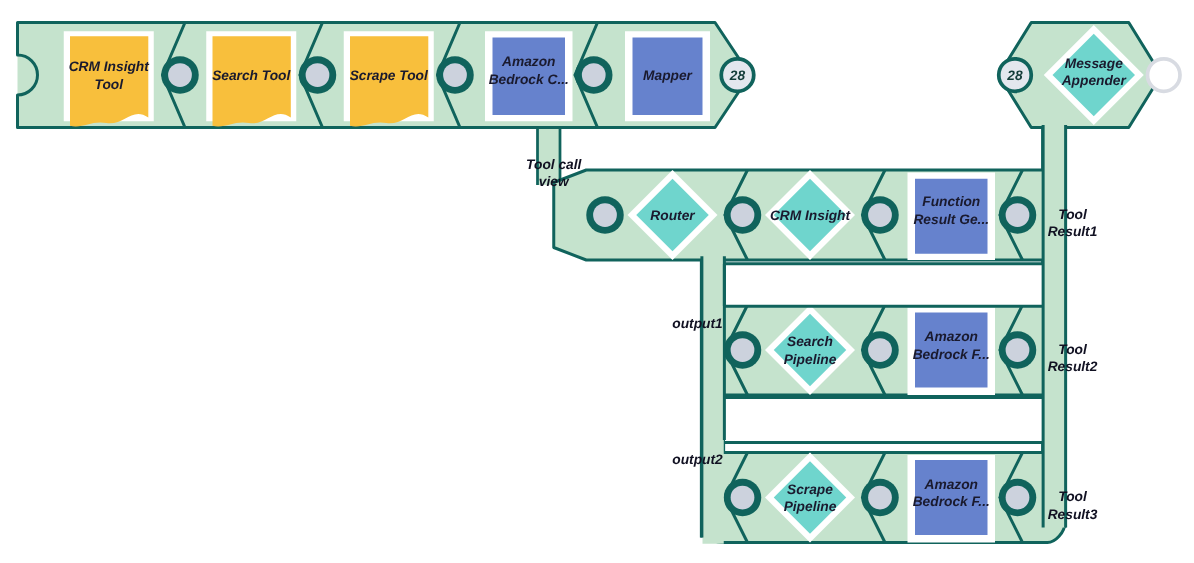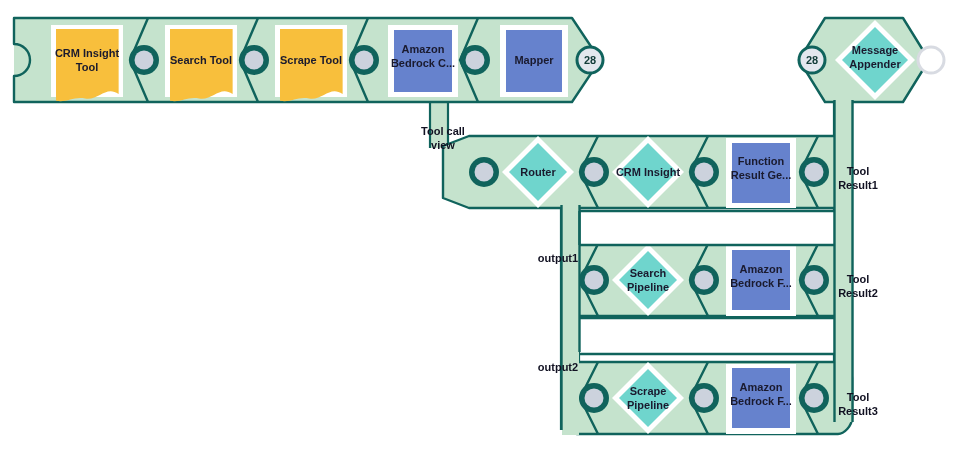--- a/index.html
+++ b/index.html
@@ -1,18 +1,18 @@
 <!DOCTYPE html>
 <html><head>
 <meta charset="utf-8">
 <style>
   html,body{margin:0;padding:0;background:#ffffff;}
   body{width:955px;height:450px;overflow:hidden;
        font-family:"Liberation Sans",sans-serif;}
-  #stage{position:relative;width:955px;height:406px;}
+  #stage{position:relative;width:955px;height:406px;font-style:italic;}
   svg{display:block;}
   .nodeLabel{font-family:"Liberation Sans",sans-serif;font-weight:bold;
              fill:#1a1a2e;text-anchor:middle;}
   .edgeLabel{font-family:"Liberation Sans",sans-serif;font-weight:bold;
              fill:#111122;text-anchor:middle;font-size:11px;}
   .badgeLabel{font-family:"Liberation Sans",sans-serif;font-weight:bold;
               fill:#123b38;text-anchor:middle;font-size:11px;}
 </style>
 </head>
 <body>

